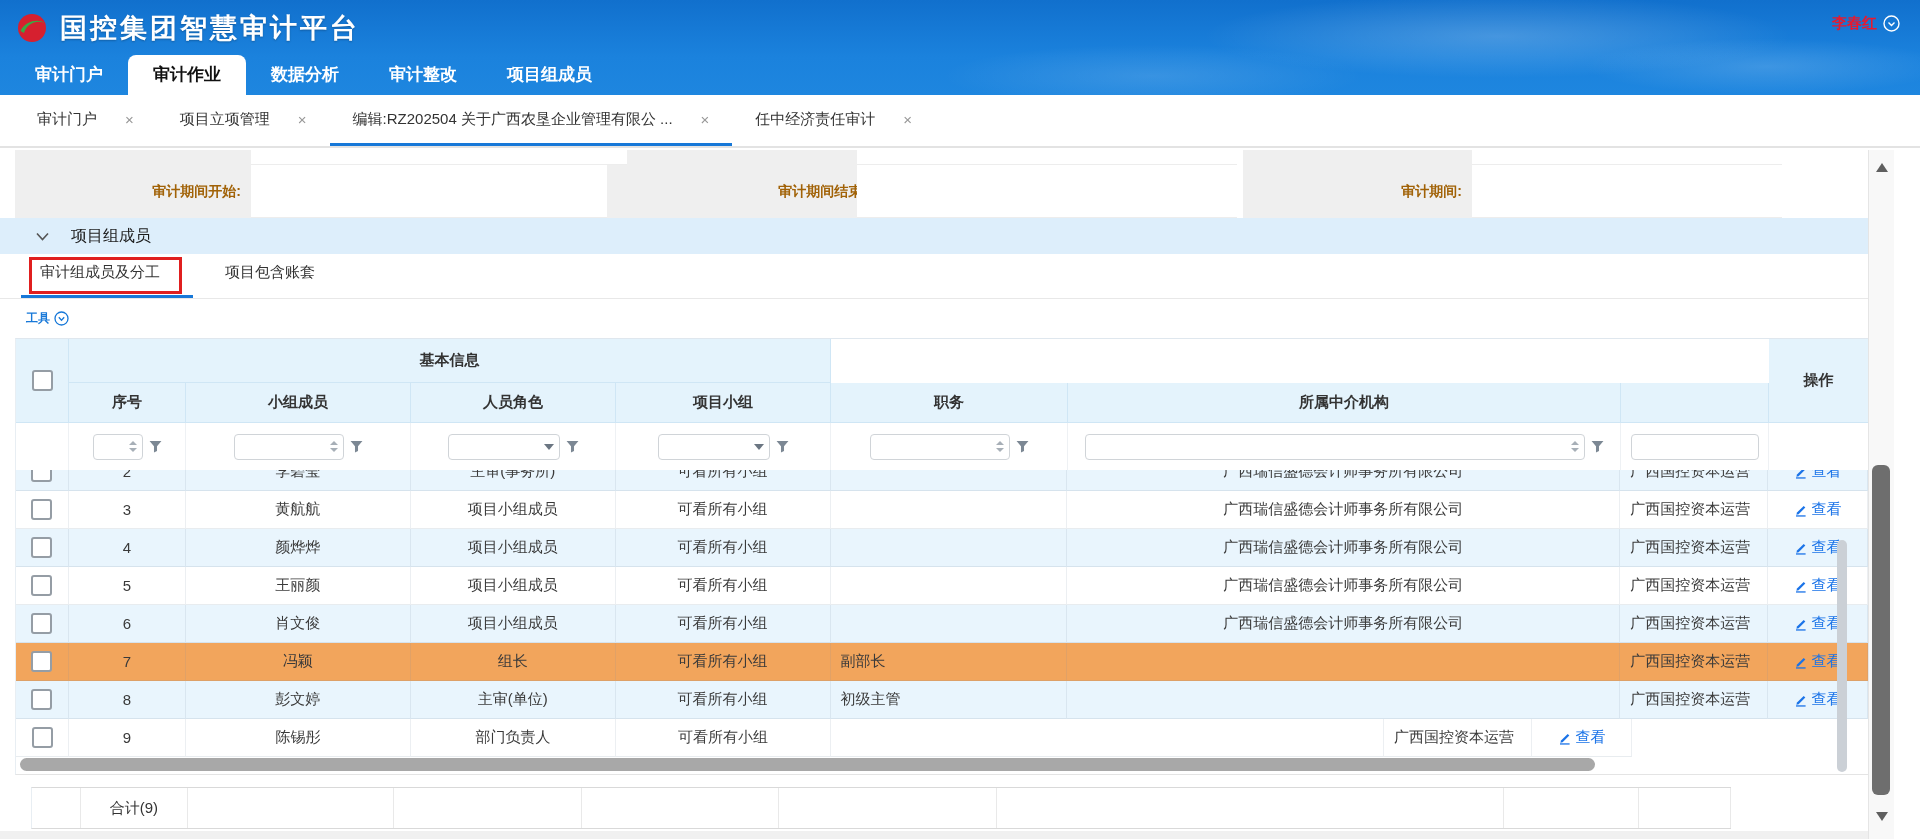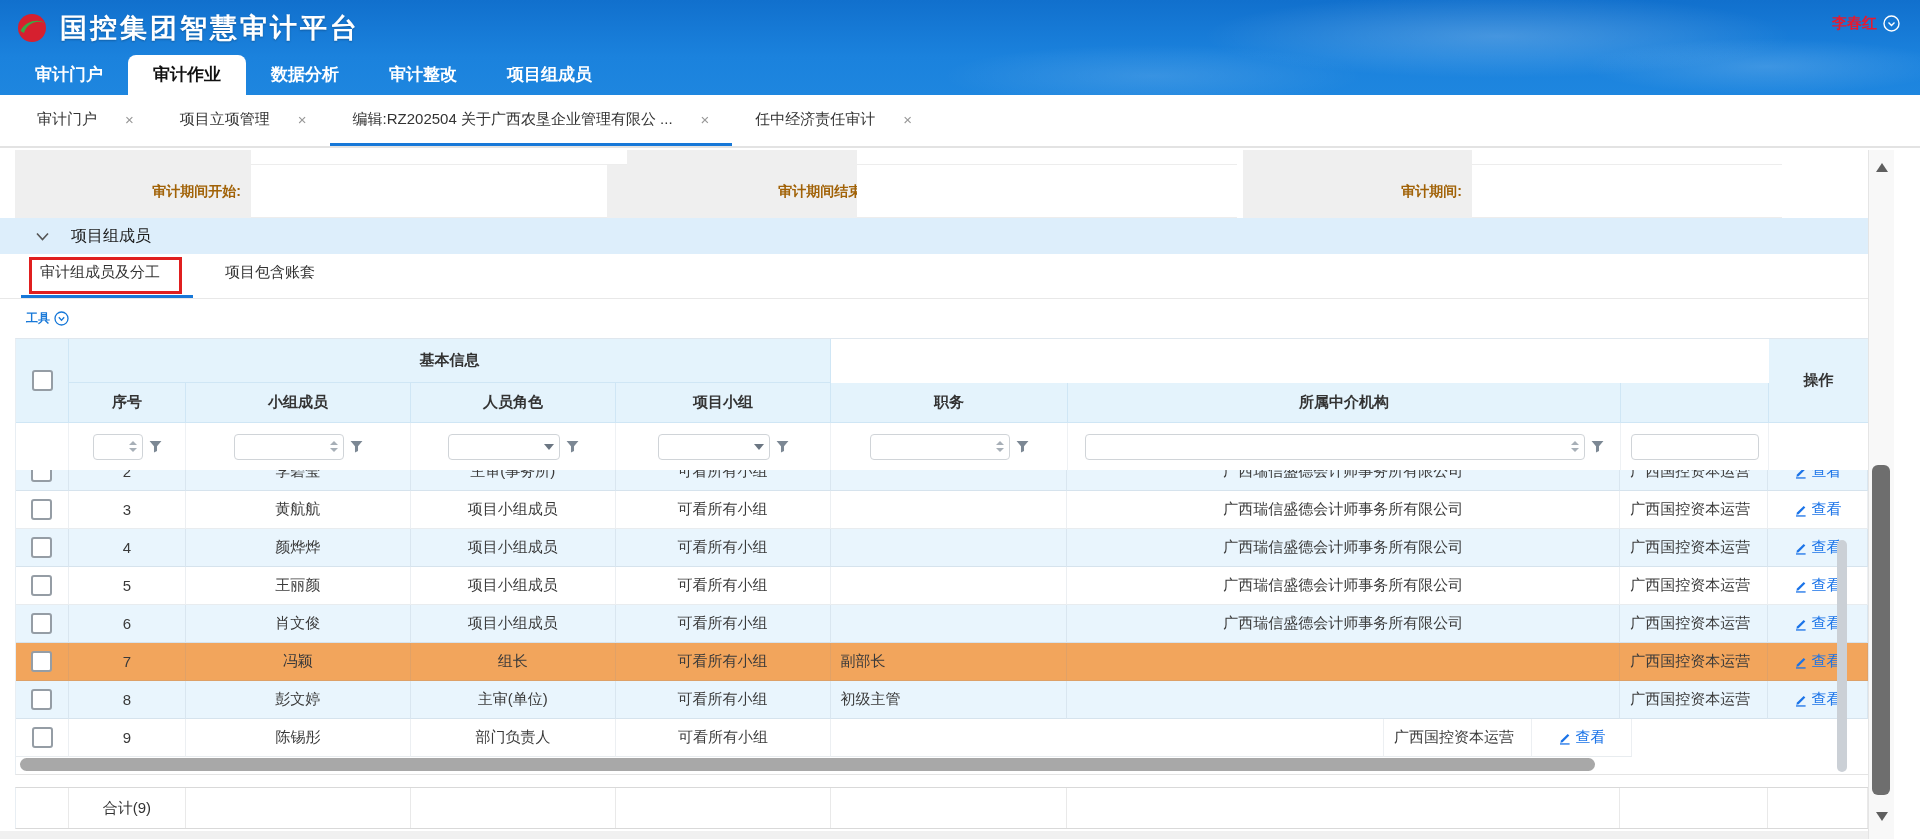--- a/index.html
+++ b/index.html
@@ -65,21 +65,21 @@
   .b-row{display:flex;height:38px;background:#fff;}
   .b-row.alt{background:#e9f5fd;}
   .b-row.selected{background:#f2a55c;}
   .b-cell{display:flex;align-items:center;justify-content:center;font-size:15px;color:#3a3a3a;
     border-right:1px solid rgba(120,140,160,.14);border-bottom:1px solid rgba(120,140,160,.16);
     box-sizing:border-box;height:38px;overflow:hidden;white-space:nowrap;}
   .b-cell.left{justify-content:flex-start;padding-left:10px;}
   .action-link{display:flex;align-items:center;gap:4px;color:#1a73e8;cursor:pointer;font-size:15px;}
   .checkbox{width:17px;height:17px;border:2px solid #959da5;border-radius:3px;background:#fff;cursor:pointer;}
   
-  .sum-row{position:absolute;top:787px;left:15px;width:1853px;height:42px;display:flex;background:#fff;
+  .sum-row{position:absolute;top:787px;left:31px;width:1700px;height:42px;display:flex;background:#fff;
     border-top:1px solid #d9d9d9;border-bottom:1px solid #d9d9d9;border-left:1px solid #e8eef3;box-sizing:border-box;}
   .s-cell{border-right:1px solid #e9e9e9;box-sizing:border-box;display:flex;align-items:center;justify-content:center;
     font-size:15px;color:#333;height:100%;}
   .bottom-strip{position:absolute;top:831px;left:0;width:1868px;height:8px;background:#f0f0f0;}
   
   .h-scrollbar{position:absolute;top:758px;left:20px;width:1575px;height:13px;background:#a8a8a8;border-radius:7px;cursor:pointer;}
   .inner-vsb{position:absolute;top:540px;left:1837px;width:10px;height:232px;background:#cbd0d6;border-radius:5px;cursor:pointer;}
   .vtrack{position:absolute;top:150px;left:1868px;width:26px;height:689px;background:#f8f8f8;border-left:1px solid #e5e5e5;box-sizing:border-box;}
   .v-arrow-up{position:absolute;left:1876px;top:163px;width:0;height:0;
     border-left:6px solid transparent;border-right:6px solid transparent;border-bottom:9px solid #5f5f5f;cursor:pointer;}

